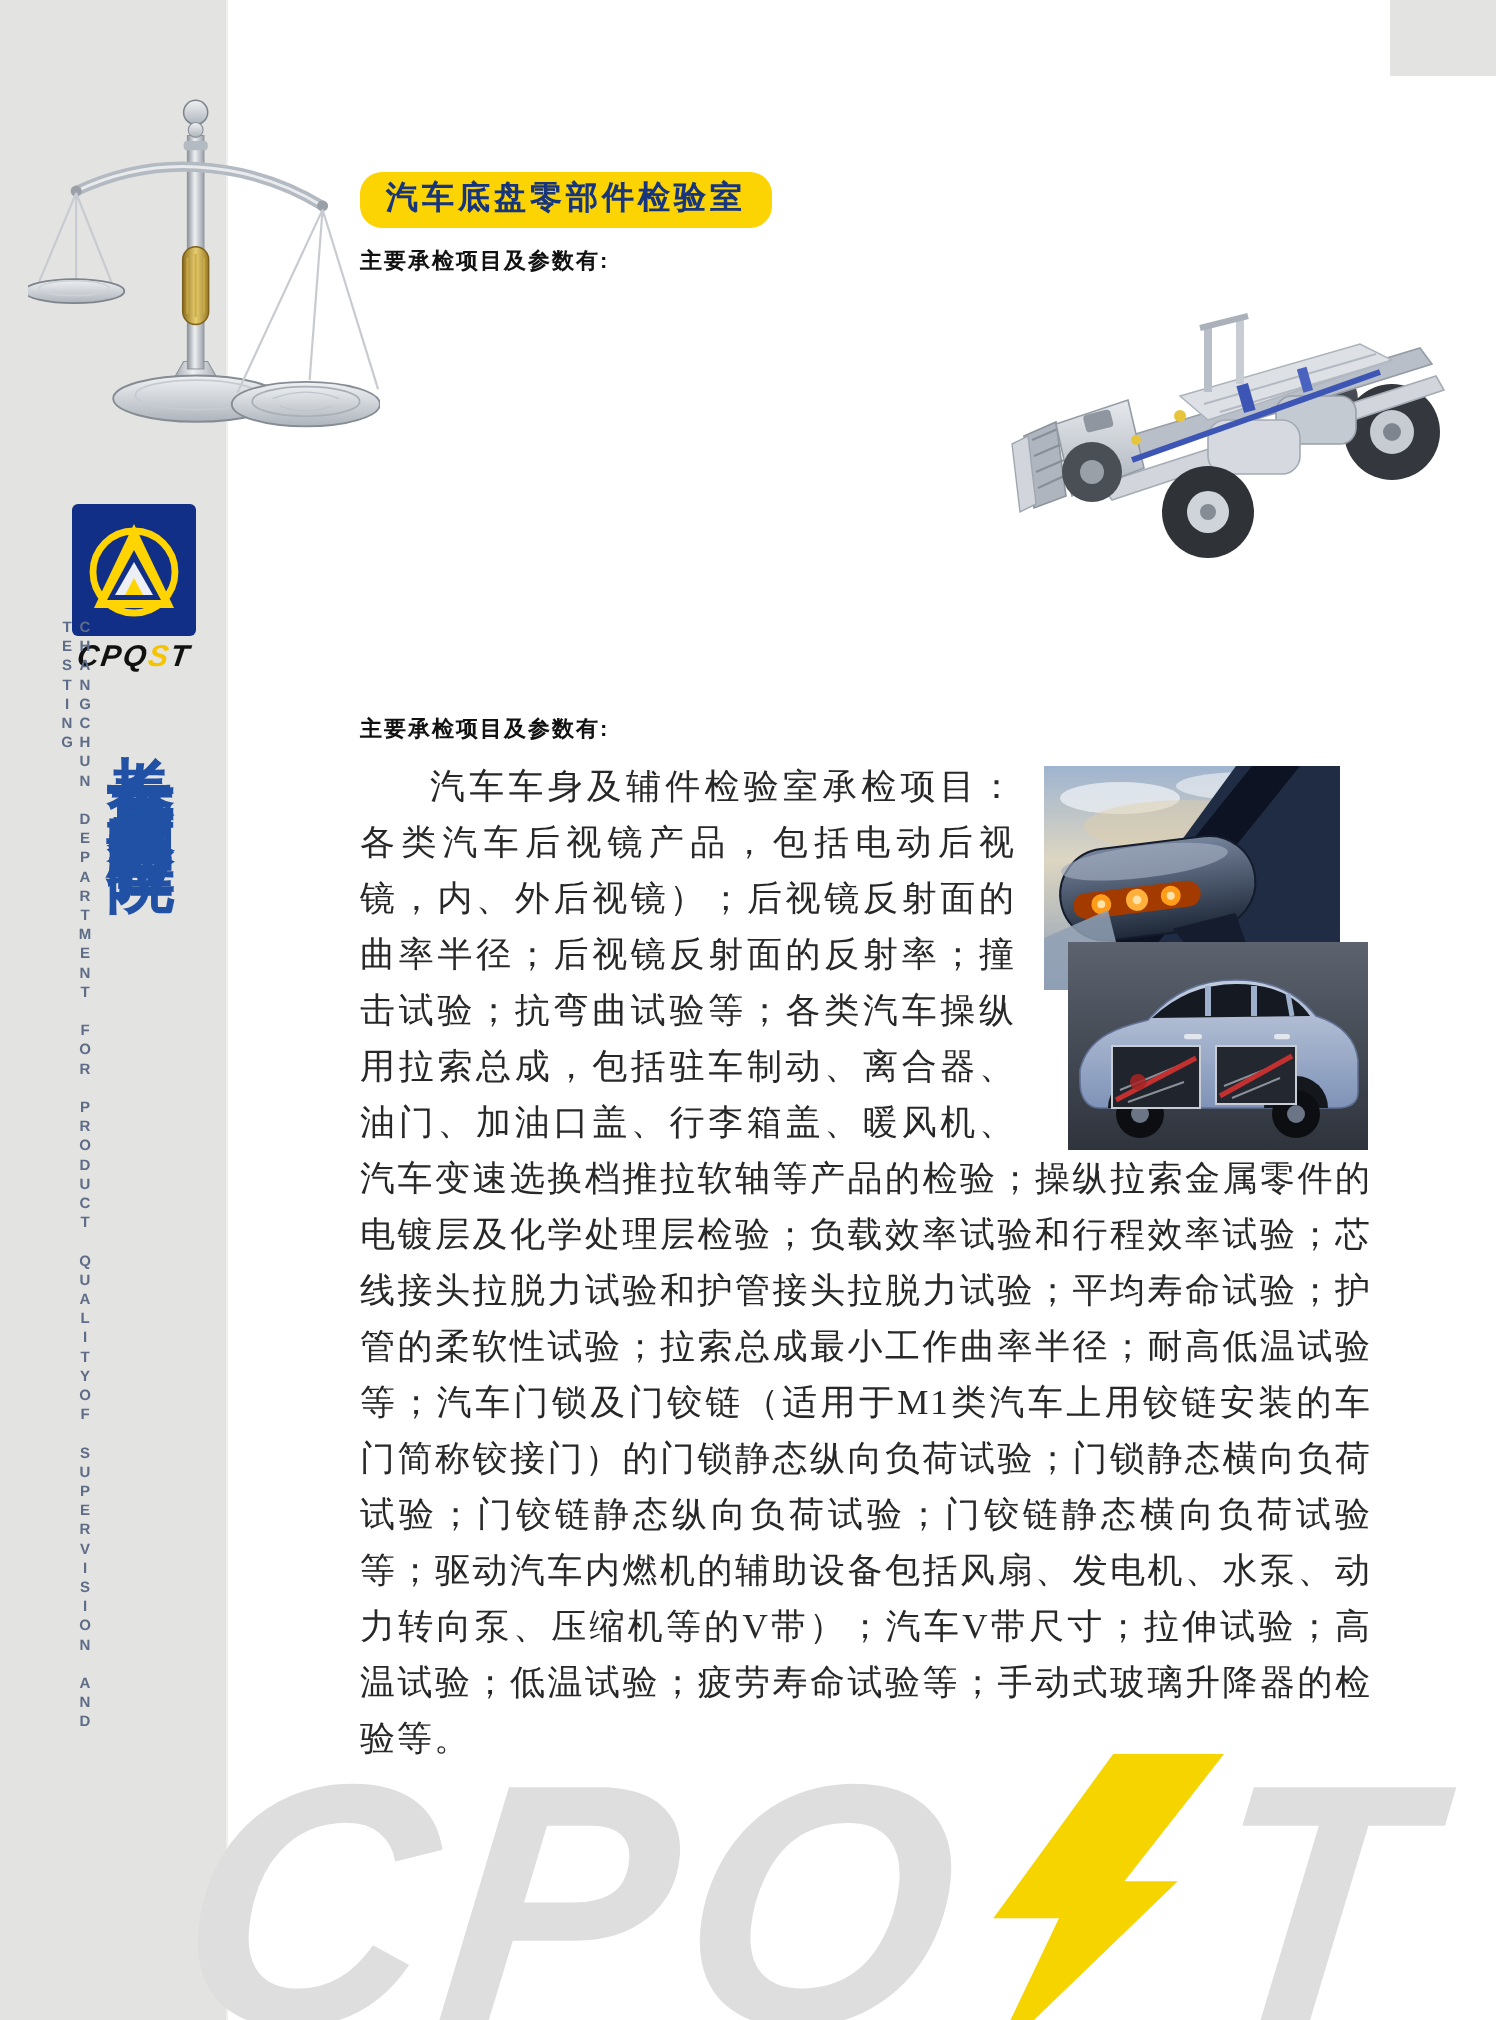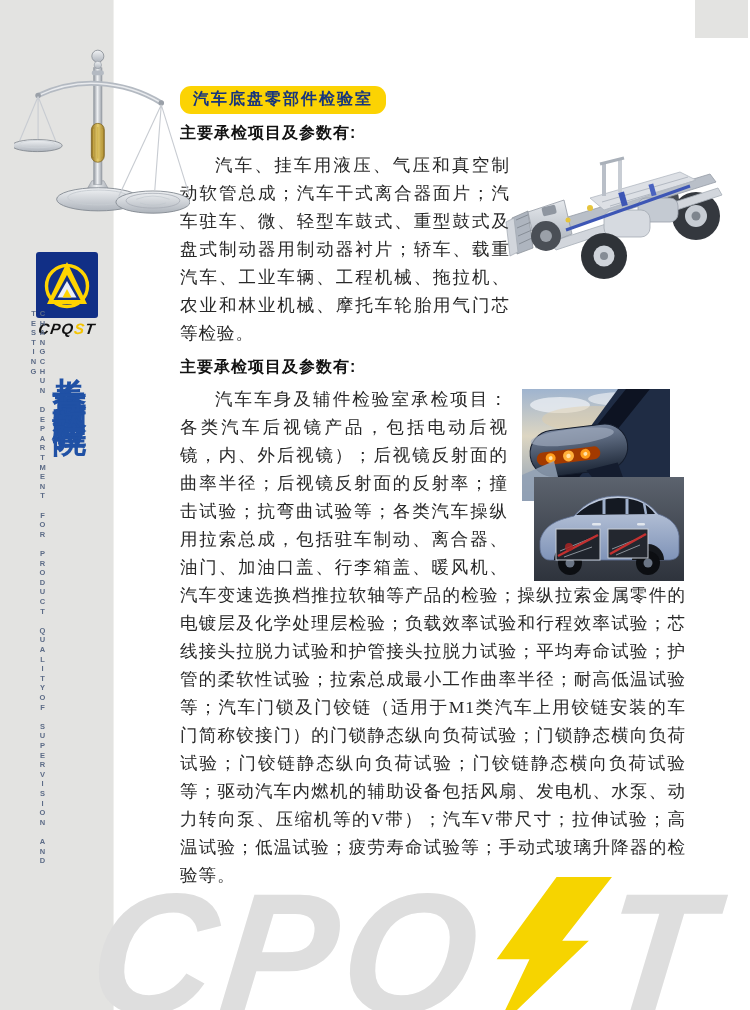--- a/index.html
+++ b/index.html
@@ -38,21 +38,21 @@
   
   .section{position:absolute;left:180px;width:506px;z-index:2;}
   .section.s1{top:86px;}
   .section.s2{top:348px;}
   .badge{
     display:inline-block;background:#fcd303;color:#17357d;
     font-weight:bold;font-size:16px;letter-spacing:2px;
     padding:3px 13px 4px 13px;border-radius:11px;
   }
   .subtitle{
-    margin-top:9px;font-weight:bold;font-size:16px;color:#111;
+    margin-top:9px;font-weight:bold;font-size:11px;color:#111;
     letter-spacing:1px;
   }
   .bodytext{
     margin-top:7px;font-size:17.5px;line-height:28px;letter-spacing:1px;
     color:#282828;text-align:justify;text-indent:2em;
     font-family:"Liberation Serif","DejaVu Serif",serif;
   }
   .s1 .bodytext{width:330px;}
   .photo-stack{
     float:right;width:172px;height:196px;margin-left:6px;position:relative;
@@ -186,21 +186,20 @@
   <circle cx="106" cy="120" r="23" fill="#2f3338"></circle>
     <circle cx="106" cy="120" r="10.5" fill="#cfd4da"></circle>
     <circle cx="106" cy="120" r="4" fill="#858c95"></circle>
 
   <polygon points="8,86 16,82 20,116 12,120" fill="#d2d6dc" stroke="#a0a7b0" stroke-width="0.7"></polygon>
 </svg>
 
 <div class="section s1">
   <div class="badge">汽车底盘零部件检验室</div>
   <div class="subtitle">主要承检项目及参数有:</div>
-  <div class="bodytext">汽车、挂车用液压、气压和真空制动软管总成；汽车干式离合器面片；汽车驻车、微、轻型车鼓式、重型鼓式及盘式制动器用制动器衬片；轿车、载重汽车、工业车辆、工程机械、拖拉机、农业和林业机械、摩托车轮胎用气门芯等检验。</div>
 </div>
 
 <div class="section s2">
   <div class="subtitle">主要承检项目及参数有:</div>
   <div class="bodytext">
     <span class="photo-stack">
 
       <svg class="mirror-photo" viewBox="0 0 148 112">
         <defs>
           <linearGradient id="sky" x1="0" y1="0" x2="0" y2="1">

